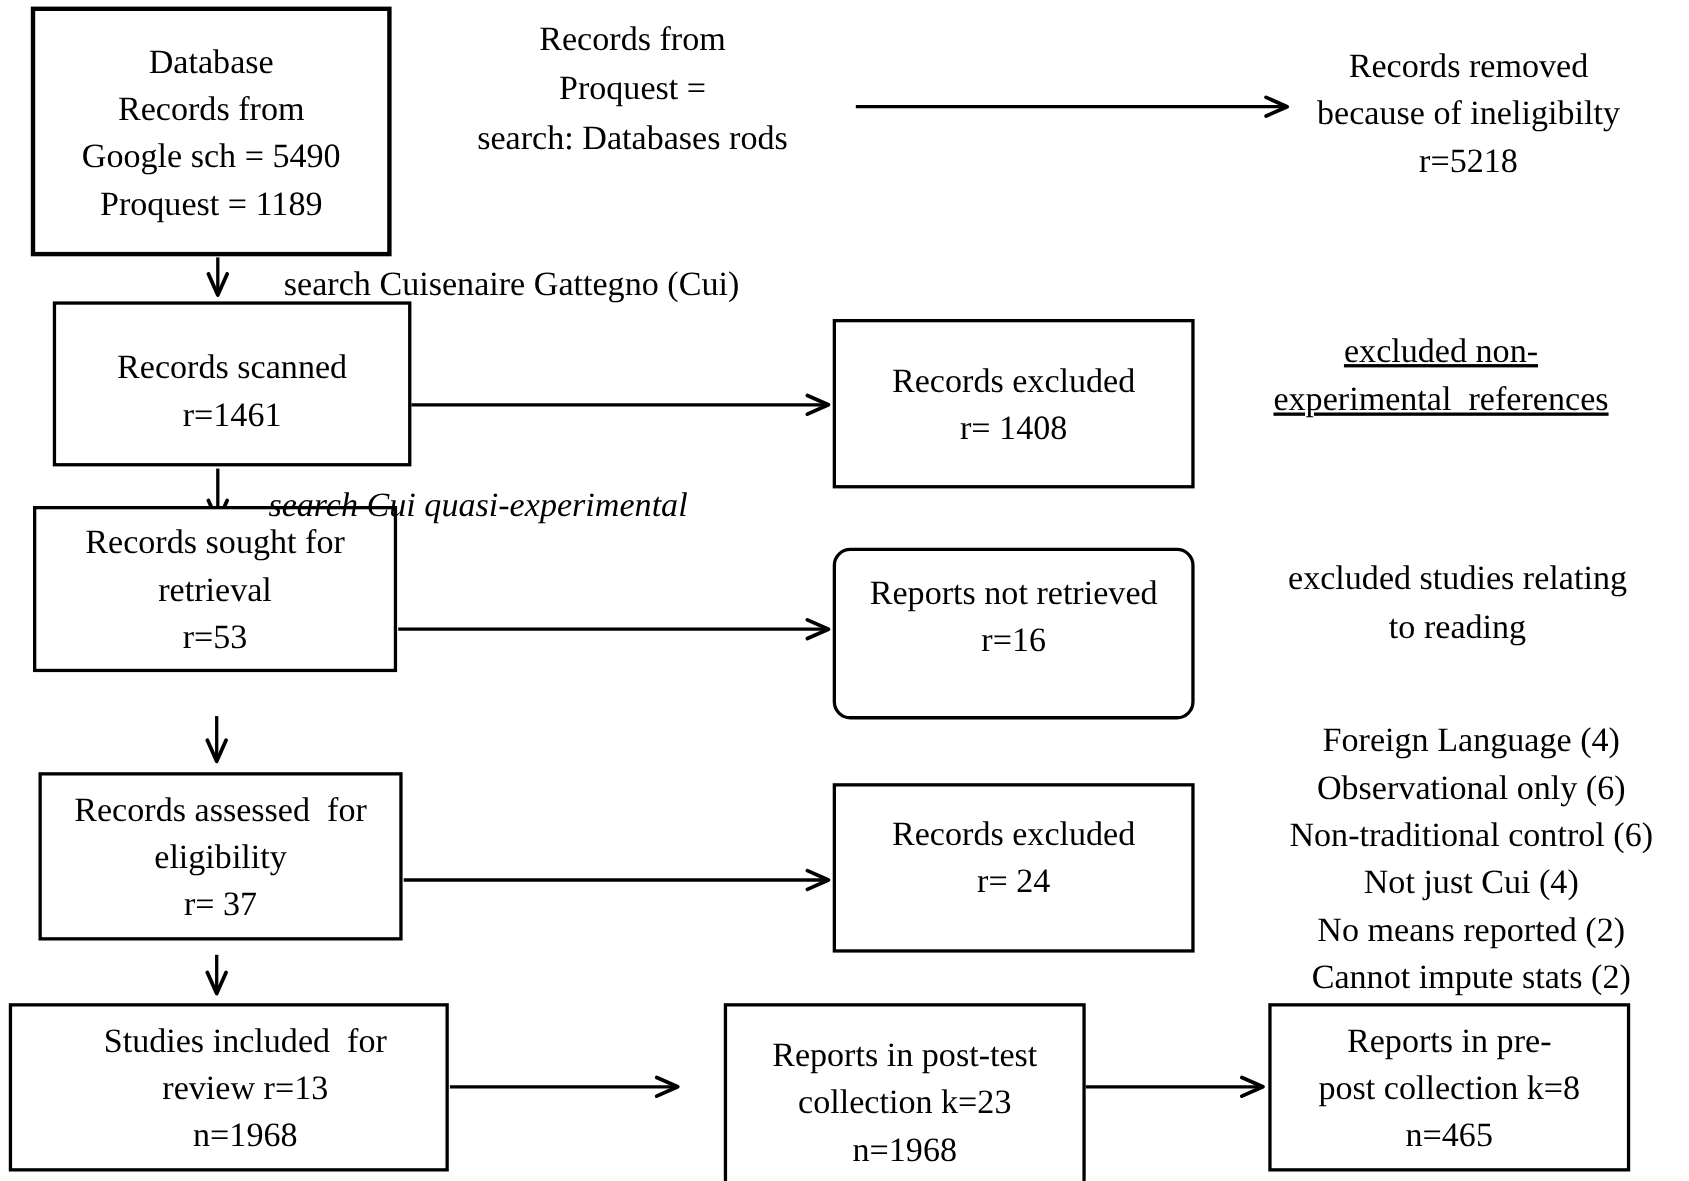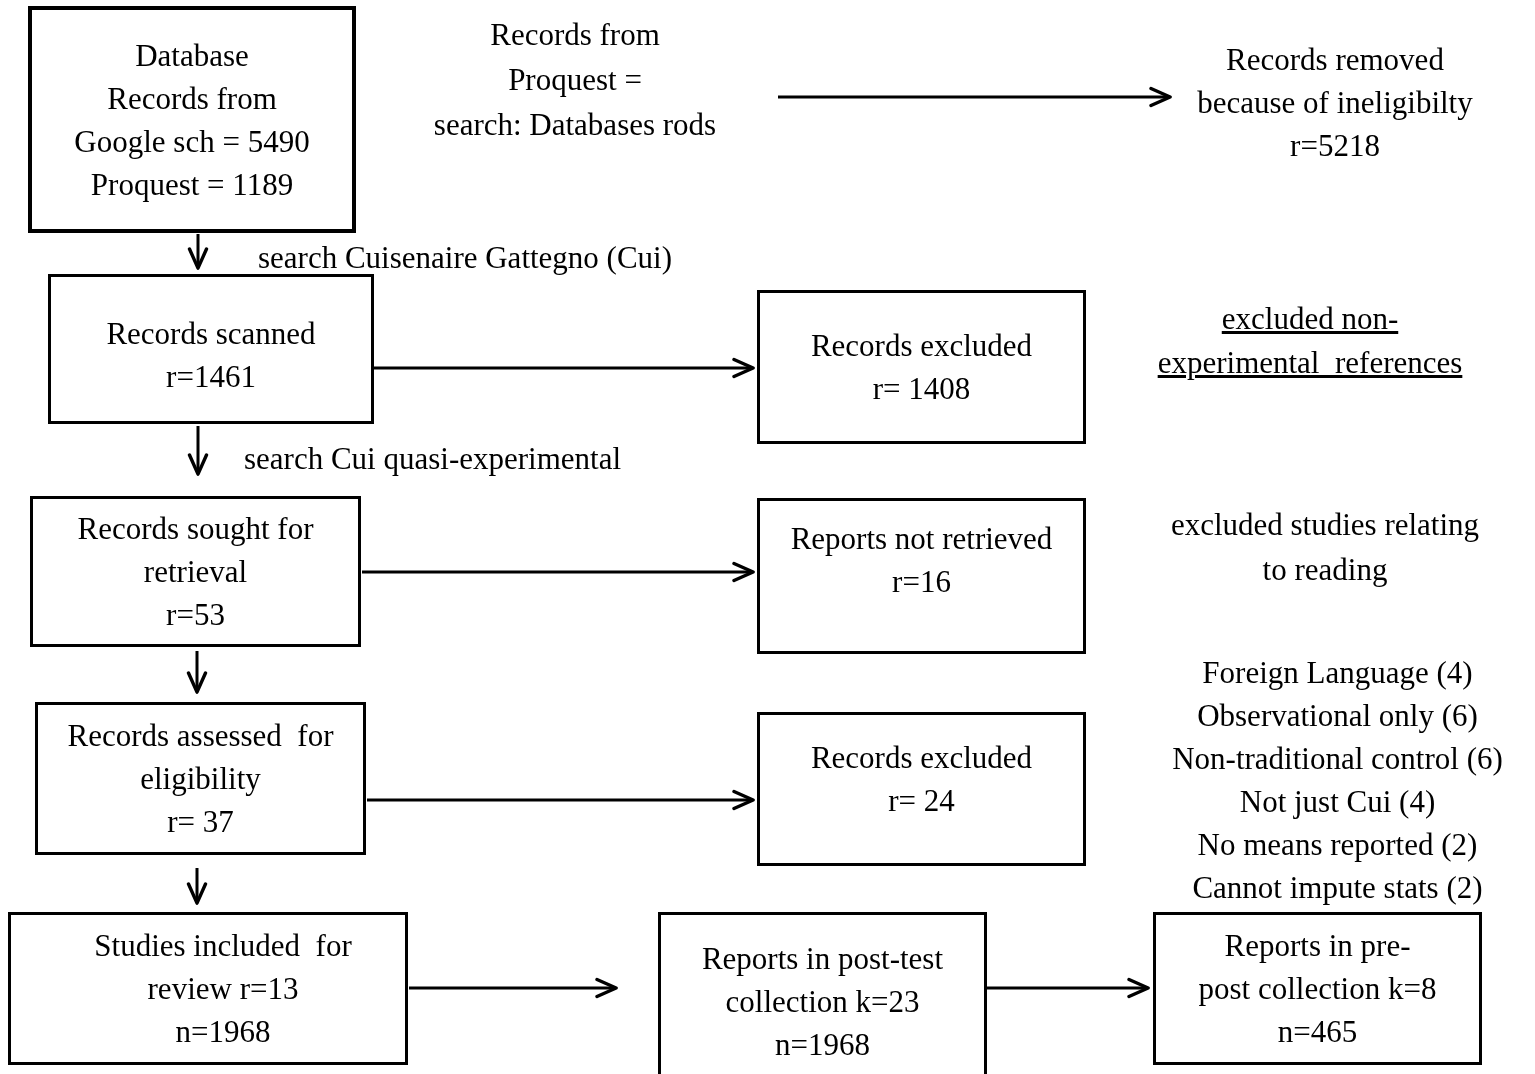--- a/index.html
+++ b/index.html
@@ -40,37 +40,37 @@
   }
   .arrows {
     position: absolute;
     left: 0; top: 0;
     width: 1535px; height: 1074px;
     pointer-events: none;
   }
   
   .b1  { left: 28px;   top: 6px;   width: 328px; height: 227px; border-width: 4px; }
   .b2  { left: 30px;   top: 274px; width: 326px; height: 150px; padding-top: 12px; margin-left: 18px; }
-  .b3  { left: 30px;   top: 496px; width: 331px; height: 151px; }
+  .b3  { left: 30px;   top: 460px; width: 331px; height: 151px; }
   .b4  { left: 35px;   top: 702px; width: 331px; height: 153px; }
   .b5  { left: 8px;    top: 912px; width: 400px; height: 153px; padding-left: 30px; }
   
   .b6  { left: 757px;  top: 290px; width: 329px; height: 154px; }
-  .b7  { left: 757px;  top: 498px; width: 329px; height: 156px; padding-bottom: 32px; box-sizing: border-box; }
+  .b7  { left: 757px;  top: 498px; width: 329px; height: 156px; padding-bottom: 32px; box-sizing: border-box; border-radius: 16px; }
   .b8  { left: 757px;  top: 712px; width: 329px; height: 154px; padding-bottom: 20px; box-sizing: border-box; }
   .b9  { left: 622px;  top: 912px; width: 329px; height: 179px; margin-left: 36px; }
   .b10 { left: 1153px; top: 912px; width: 329px; height: 153px; }
   
   .a1 { left: 380px;  top: 12px;  width: 390px; line-height: 45px; }
   .a2 { left: 1150px; top: 38px;  width: 370px; }
   .a3 { left: 1085px; top: 297px; width: 450px; line-height: 44px; text-decoration: underline; }
   .a4 { left: 1110px; top: 502px; width: 430px; line-height: 45px; }
   .a5 { left: 1115px; top: 651px; width: 445px; }
   .l1 { left: 258px; top: 240px; }
-  .l2 { left: 244px; top: 441px; }
+  .l2 { left: 244px; top: 441px; font-style: italic; }
 </style>
 </head>
 <body>
 
 <div class="canvas">
 
   <svg class="arrows" width="1535" height="1074" viewBox="0 0 1535 1074" xmlns="http://www.w3.org/2000/svg">
     <defs>
       <marker id="arrow" viewBox="0 0 12 12" refX="9" refY="6" markerWidth="8.5" markerHeight="8.5" orient="auto">
         <path d="M1,2 L10,6 L1,10" fill="none" stroke="#000000" stroke-width="1.6" stroke-linecap="round" stroke-linejoin="round"></path>

